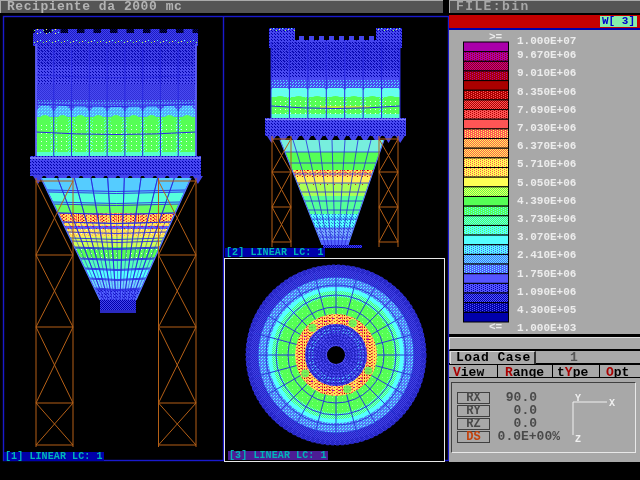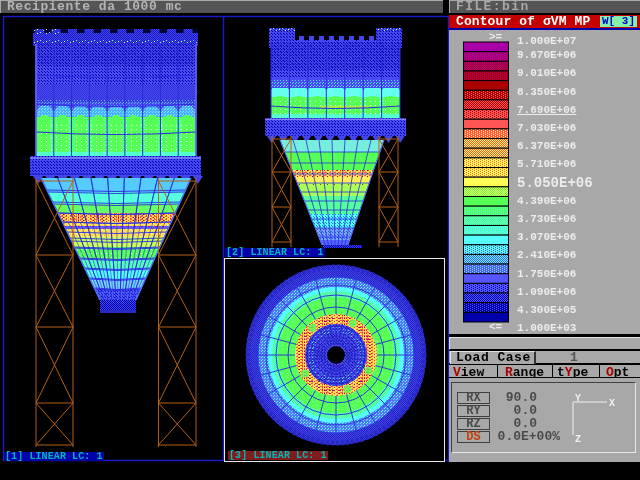--- a/index.html
+++ b/index.html
@@ -7,46 +7,44 @@
        font-family:"Liberation Mono",monospace;font-weight:bold;}
   .abs{position:absolute;}
 </style>
 </head>
 <body>
 <div id="scr">
 
   <div class="abs" style="left:0;top:0;width:443px;height:13px;background:#555555;
        border-top:1px solid #aaa;border-left:1px solid #aaa;box-sizing:border-box;"></div>
   <div class="abs" style="left:7px;top:0px;width:436px;height:13px;color:#b4b4b4;
-       font-size:13px;line-height:13px;letter-spacing:0.55px;">Recipiente da 1000 mc</div>
+       font-size:13px;line-height:13px;letter-spacing:0.55px;">Recipiente da 2000 mc</div>
 
   <svg class="abs" style="left:0;top:0;" width="640" height="480">
     <rect x="3.5" y="16.5" width="445" height="444" fill="none" stroke="#1a1acd" stroke-width="1.4"></rect>
     <line x1="223.5" y1="16.5" x2="223.5" y2="461" stroke="#1a1acd" stroke-width="1.4"></line>
   </svg>
 
   <div class="abs" style="left:224px;top:258px;width:221px;height:204px;background:#000;
        border:1.5px solid #e8e8e8;box-sizing:border-box;"></div>
 
   <div class="abs" style="left:4px;top:452px;height:9px;background:#0000aa;color:#00b6b6;
        font-size:10px;line-height:9px;letter-spacing:0.1px;padding:0 1px;">[1] LINEAR LC: 1</div>
   <div class="abs" style="left:225px;top:248px;height:9px;background:#0000aa;color:#00b6b6;
        font-size:10px;line-height:9px;letter-spacing:0.1px;padding:0 1px;">[2] LINEAR LC: 1</div>
-  <div class="abs" style="left:228px;top:451px;height:9px;background:#7f1d1d;color:#00b6b6;
+  <div class="abs" style="left:228px;top:451px;height:9px;background:#4c1d95;color:#00b6b6;
        font-size:10px;line-height:9px;letter-spacing:0.1px;padding:0 1px;">[3] LINEAR LC: 1</div>
 
   <div class="abs" style="left:449px;top:0;width:191px;height:13px;background:#555555;
        border-top:1px solid #aaa;border-left:1px solid #aaa;box-sizing:border-box;"></div>
   <div class="abs" style="left:456px;top:0px;color:#a8a8a8;font-size:13px;line-height:13px;
        letter-spacing:1.4px;">FILE:bin</div>
 
   <div class="abs" style="left:449px;top:15px;width:191px;height:15px;background:#c40000;
        border-bottom:2px solid #0000aa;box-sizing:border-box;"></div>
-  <div class="abs" style="left:456px;top:15px;color:#fff;font-size:13px;line-height:13px;
-       letter-spacing:0.1px;">Contour of σVM MP</div>
   <div class="abs" style="left:600px;top:16px;width:37px;height:11px;background:#86efac;
        color:#0000cc;font-size:11px;line-height:11px;text-align:center;">W[ 3]</div>
 
   <div class="abs" style="left:449px;top:30px;width:191px;height:304px;background:#a8a8a8;"></div>
   <div class="abs" style="left:489px;top:33px;color:#ececec;font-size:11px;line-height:9px;">&gt;=</div>
   <div class="abs" style="left:489px;top:323px;color:#ececec;font-size:11px;line-height:9px;">&lt;=</div>
 
   <svg id="legend" class="abs" style="left:463px;top:41px;" width="47" height="282">
       <defs>
         <pattern id="lg0a" width="4" height="2" patternUnits="userSpaceOnUse">
@@ -183,25 +181,25 @@
       <rect x="0.5" y="242.38" width="45" height="9.66" fill="url(#lg6a)" stroke="#000" stroke-width="1"></rect>
       <rect x="0.5" y="252.03" width="45" height="9.66" fill="url(#lg6b)" stroke="#000" stroke-width="1"></rect>
       <rect x="0.5" y="261.69" width="45" height="9.66" fill="url(#lg6c)" stroke="#000" stroke-width="1"></rect>
       <rect x="0.5" y="271.34" width="45" height="9.66" fill="#0000aa" stroke="#000" stroke-width="1"></rect>
     </svg>
 
   <div class="abs" style="left:517px;top:37px;color:#ececec;font-size:11px;line-height:9px;">1.000E+07</div>
     <div class="abs" style="left:517px;top:51.2px;color:#ececec;font-size:11px;line-height:9px;">9.670E+06</div>
     <div class="abs" style="left:517px;top:69.4px;color:#ececec;font-size:11px;line-height:9px;">9.010E+06</div>
     <div class="abs" style="left:517px;top:87.6px;color:#ececec;font-size:11px;line-height:9px;">8.350E+06</div>
-    <div class="abs" style="left:517px;top:105.8px;color:#ececec;font-size:11px;line-height:9px;text-decoration:underline;">7.690E+06</div>
+    <div class="abs" style="left:517px;top:105.8px;color:#ececec;font-size:11px;line-height:9px;">7.690E+06</div>
     <div class="abs" style="left:517px;top:124.0px;color:#ececec;font-size:11px;line-height:9px;">7.030E+06</div>
     <div class="abs" style="left:517px;top:142.2px;color:#ececec;font-size:11px;line-height:9px;">6.370E+06</div>
     <div class="abs" style="left:517px;top:160.4px;color:#ececec;font-size:11px;line-height:9px;">5.710E+06</div>
-    <div class="abs" style="left:517px;top:178.6px;color:#ececec;font-size:14px;line-height:9px;">5.050E+06</div>
+    <div class="abs" style="left:517px;top:178.6px;color:#ececec;font-size:11px;line-height:9px;">5.050E+06</div>
     <div class="abs" style="left:517px;top:196.8px;color:#ececec;font-size:11px;line-height:9px;">4.390E+06</div>
     <div class="abs" style="left:517px;top:215.0px;color:#ececec;font-size:11px;line-height:9px;">3.730E+06</div>
     <div class="abs" style="left:517px;top:233.2px;color:#ececec;font-size:11px;line-height:9px;">3.070E+06</div>
     <div class="abs" style="left:517px;top:251.4px;color:#ececec;font-size:11px;line-height:9px;">2.410E+06</div>
     <div class="abs" style="left:517px;top:269.6px;color:#ececec;font-size:11px;line-height:9px;">1.750E+06</div>
     <div class="abs" style="left:517px;top:287.8px;color:#ececec;font-size:11px;line-height:9px;">1.090E+06</div>
     <div class="abs" style="left:517px;top:306.0px;color:#ececec;font-size:11px;line-height:9px;">4.300E+05</div>
     <div class="abs" style="left:517px;top:324.2px;color:#ececec;font-size:11px;line-height:9px;">1.000E+03</div>
 
   <div class="abs" style="left:449px;top:337px;width:191px;height:13px;background:#a8a8a8;

